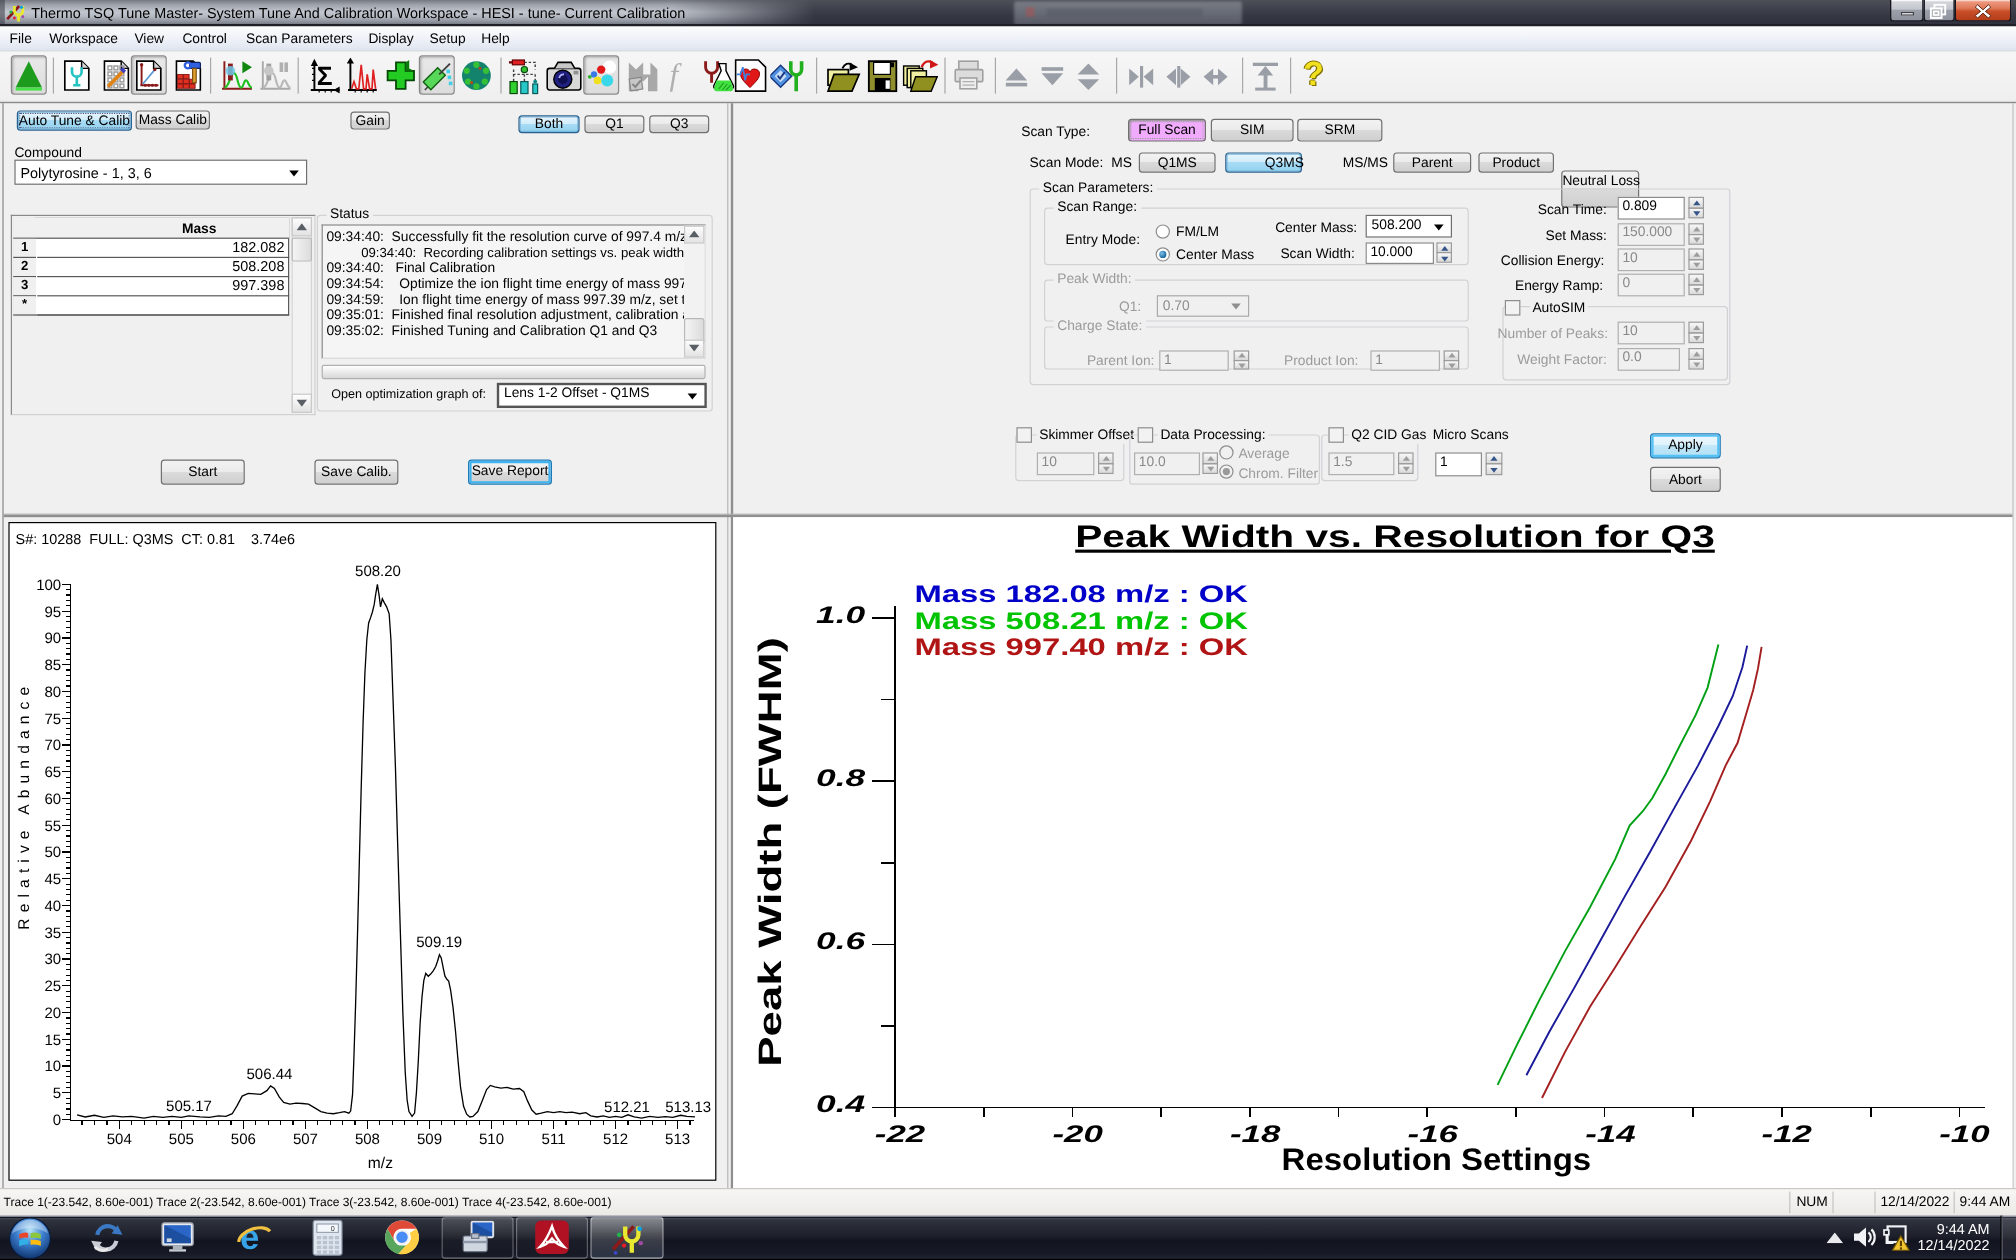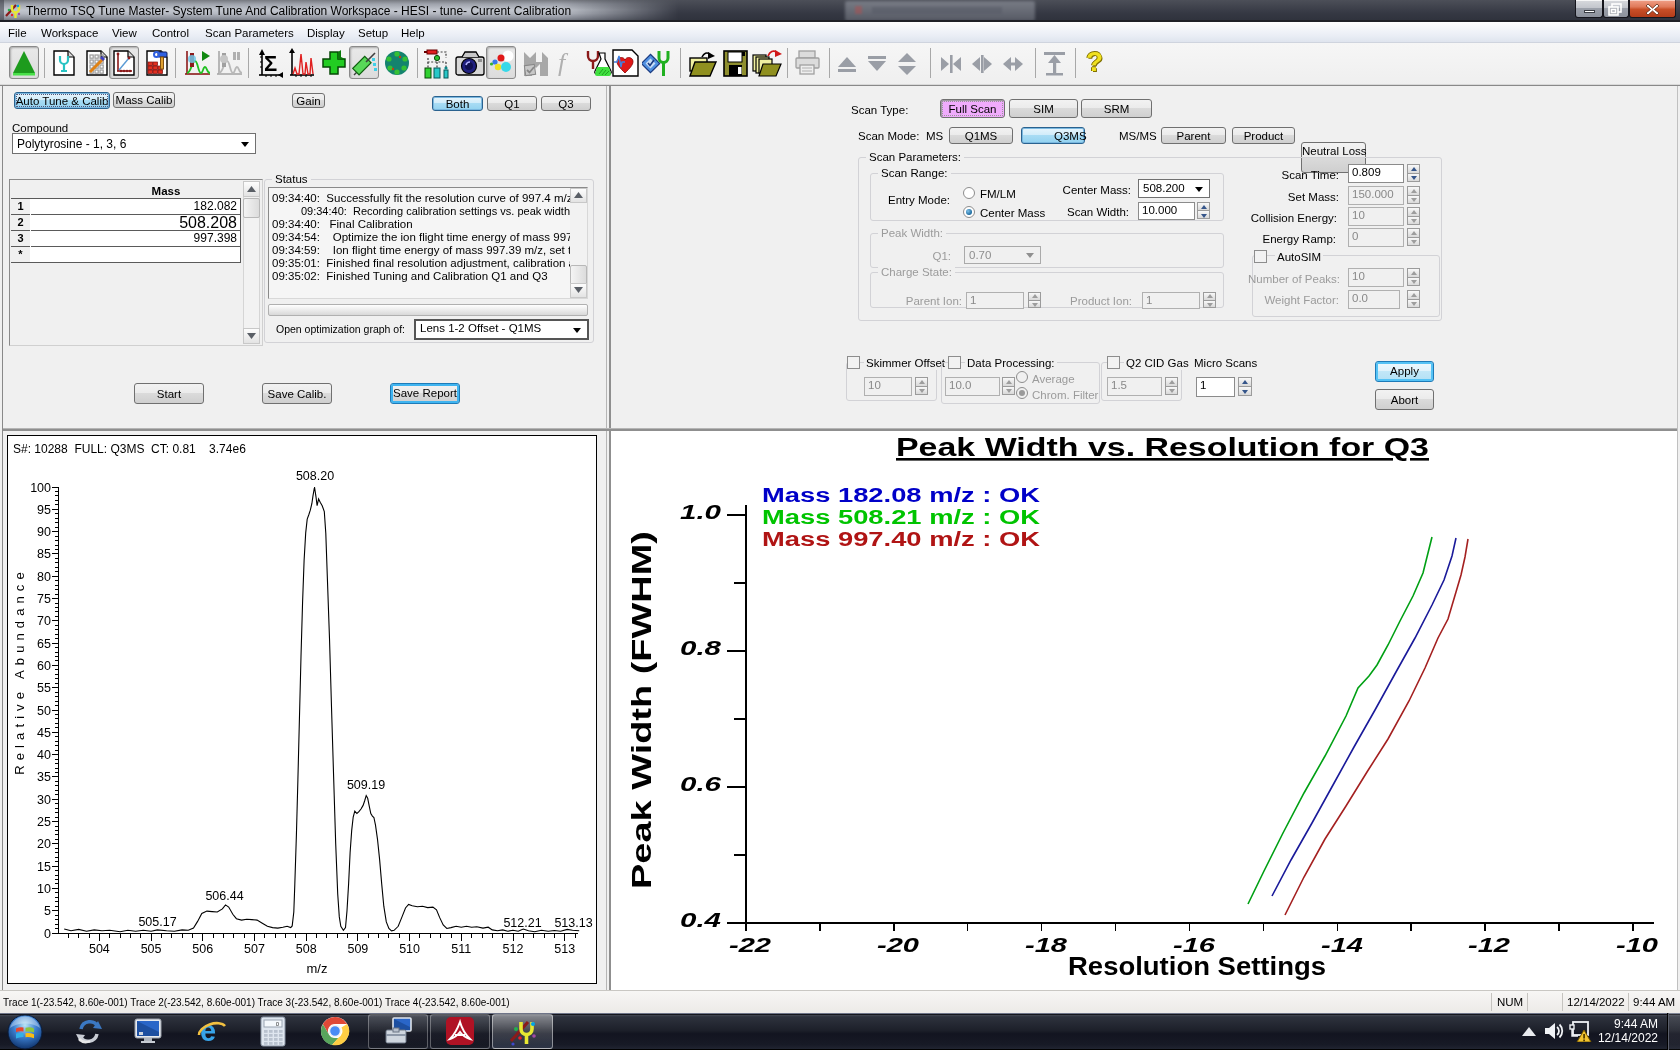--- a/index.html
+++ b/index.html
@@ -394,21 +394,21 @@
 <div class="cmb" style="left:12px;top:133px;width:244px;height:21px;font-size:12px;padding-top:3px;">Polytyrosine - 1, 3, 6<i class="ar"></i></div>
 
 <div class="abs" style="left:9px;top:179px;width:254px;height:167px;border:1px solid #8a8a8a;border-right-color:#d0d0d0;border-bottom-color:#d0d0d0;background:#f0f0f0;"></div>
 <div class="abs" style="left:11px;top:181px;width:230px;height:82px;background:#fff;border:1px solid #5a5a5a;"></div>
 <div class="abs" style="left:11px;top:181px;width:19px;height:82px;background:#f0f0f0;border-right:1px solid #5a5a5a;"></div>
 <div class="abs" style="left:11px;top:181px;width:230px;height:18px;background:#f0f0f0;border-bottom:1px solid #5a5a5a;"></div>
 <div class="lbl" style="left:11px;top:184px;width:230px;text-align:center;font-weight:bold;margin-left:40px;">Mass</div>
 <div class="abs" style="left:11px;top:199px;width:19px;height:16px;border-bottom:1px solid #5a5a5a;background:#f0f0f0;font-size:11px;font-weight:bold;text-align:center;line-height:15px;">1</div>
 <div class="abs" style="left:31px;top:199px;width:210px;height:16px;border-bottom:1px solid #5a5a5a;font-size:12px;text-align:right;padding-right:4px;line-height:15px;">182.082</div>
 <div class="abs" style="left:11px;top:215px;width:19px;height:16px;border-bottom:1px solid #5a5a5a;background:#f0f0f0;font-size:11px;font-weight:bold;text-align:center;line-height:15px;">2</div>
-<div class="abs" style="left:31px;top:215px;width:210px;height:16px;border-bottom:1px solid #5a5a5a;font-size:16px;text-align:right;padding-right:4px;line-height:15px;">508.208</div>
+<div class="abs" style="left:31px;top:215px;width:210px;height:16px;border-bottom:1px solid #5a5a5a;font-size:12px;text-align:right;padding-right:4px;line-height:15px;">508.208</div>
 <div class="abs" style="left:11px;top:231px;width:19px;height:16px;border-bottom:1px solid #5a5a5a;background:#f0f0f0;font-size:11px;font-weight:bold;text-align:center;line-height:15px;">3</div>
 <div class="abs" style="left:31px;top:231px;width:210px;height:16px;border-bottom:1px solid #5a5a5a;font-size:12px;text-align:right;padding-right:4px;line-height:15px;">997.398</div>
 <div class="abs" style="left:11px;top:247px;width:19px;height:16px;border-bottom:1px solid #5a5a5a;background:#f0f0f0;font-size:11px;font-weight:bold;text-align:center;line-height:15px;">*</div>
 <div class="abs" style="left:31px;top:247px;width:210px;height:16px;border-bottom:1px solid #5a5a5a;font-size:12px;text-align:right;padding-right:4px;line-height:15px;"></div>
 
 <div class="abs" style="left:243px;top:181px;width:17px;height:163px;background:#f2f2f2;border:1px solid #d5d5d5;"></div>
 <div class="abs" style="left:243px;top:181px;width:17px;height:16px;background:linear-gradient(#fdfdfd,#e3e3e3);border:1px solid #c8c8c8;"></div>
 <svg class="abs" style="left:247px;top:186px" width="9" height="6">
     <polygon points="4.5,0 9,6 0,6" fill="#5a5f66"></polygon>
   </svg>

